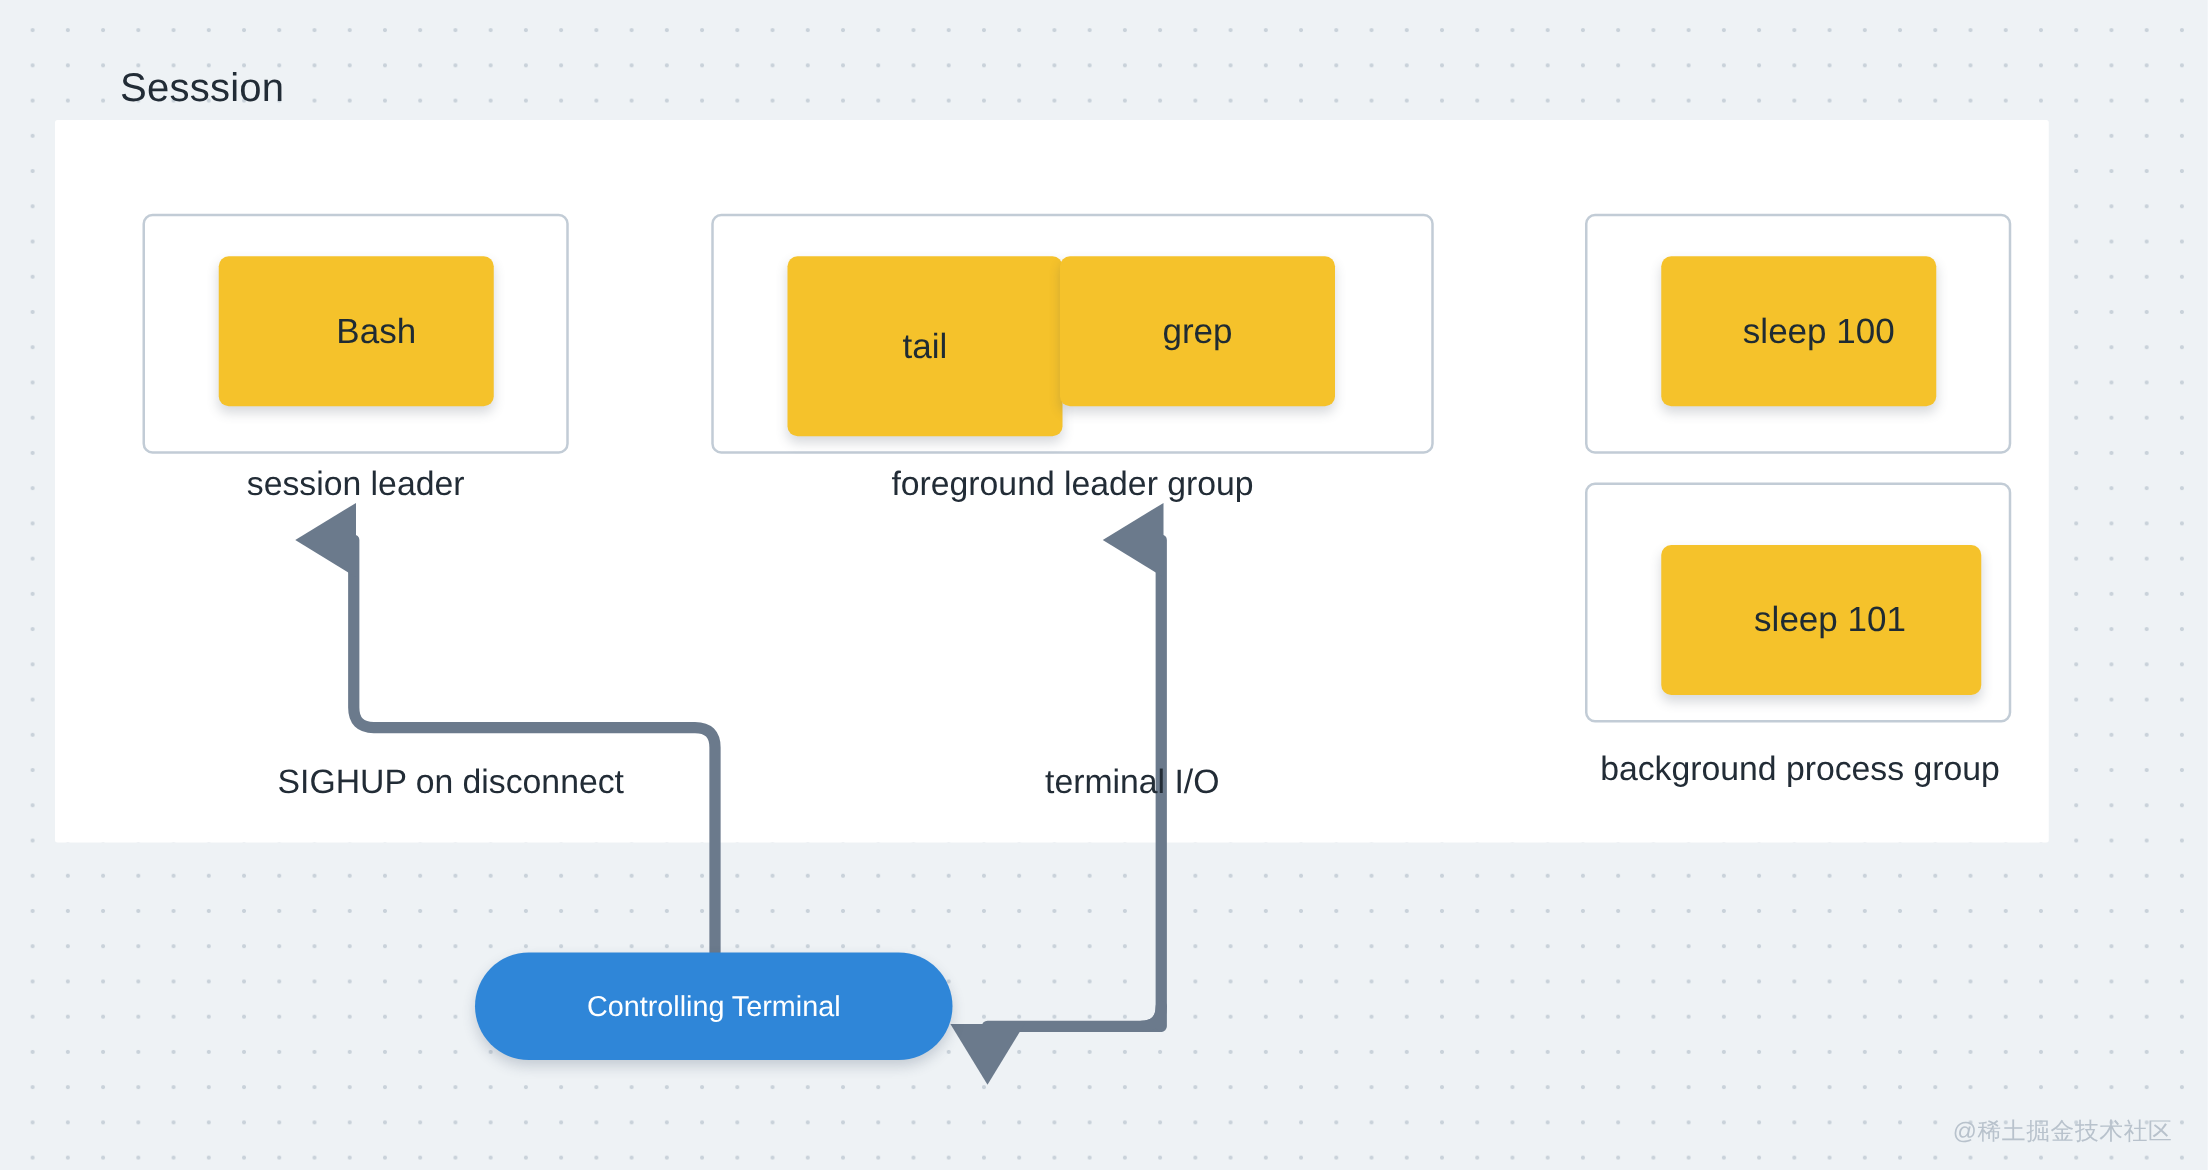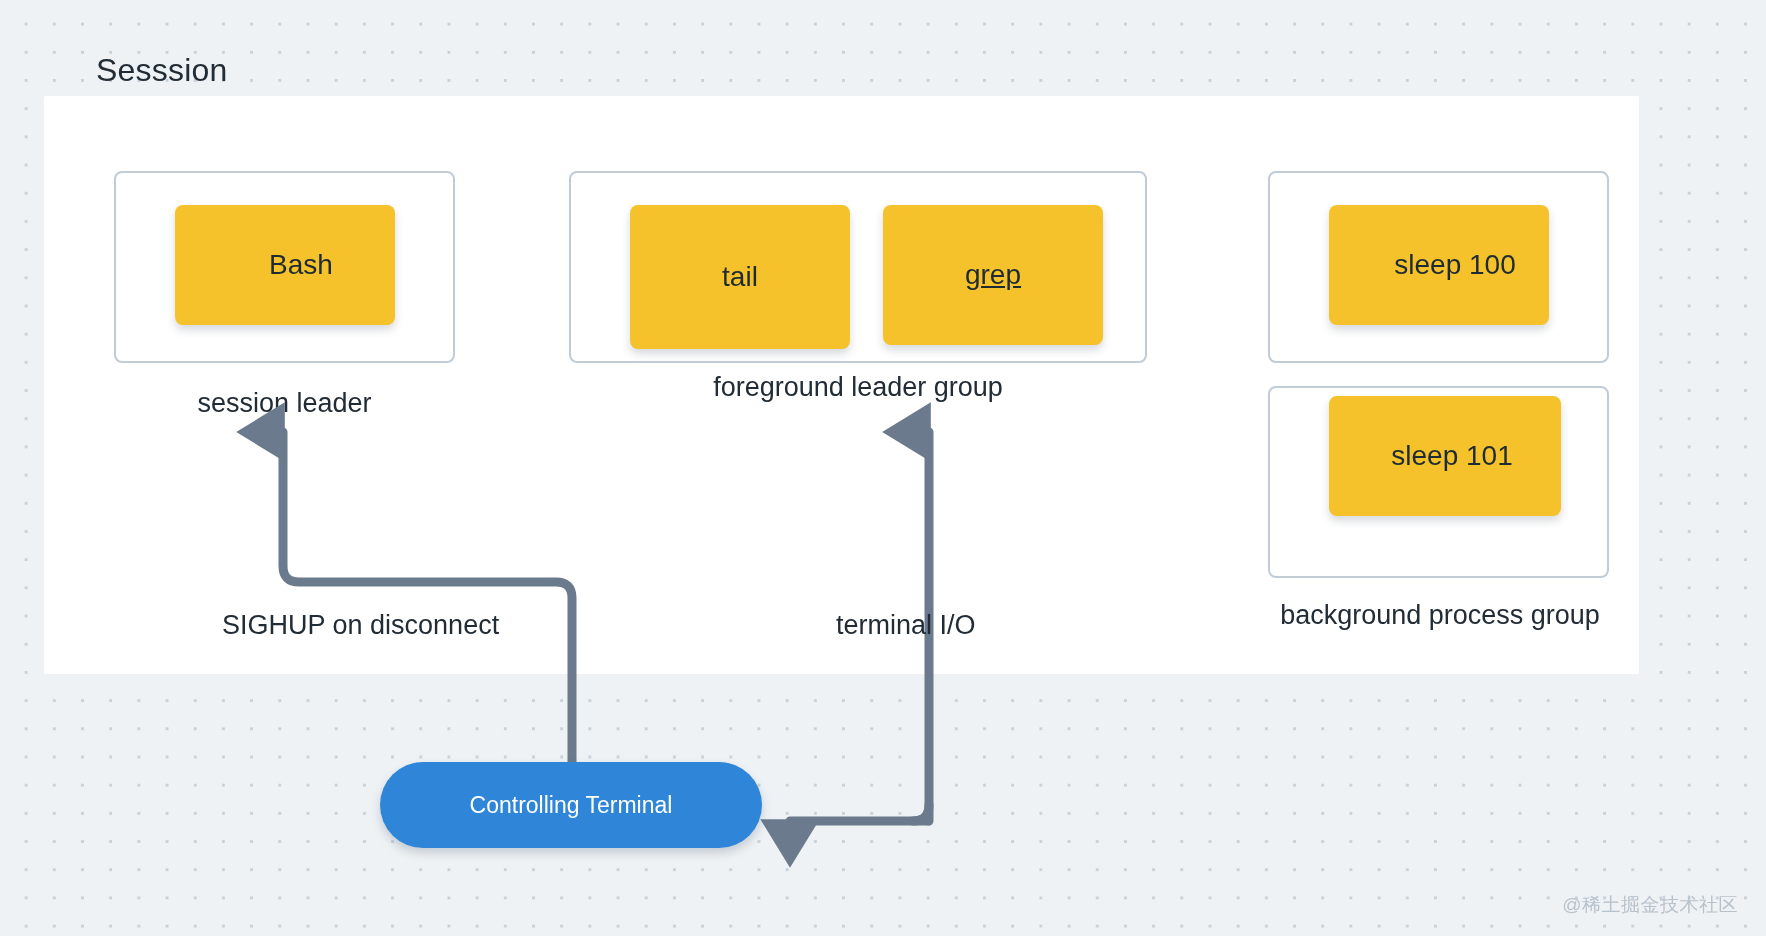--- a/index.html
+++ b/index.html
@@ -69,33 +69,33 @@
     color: #1f2b33;
     font-size: 28px;
     display: flex;
     align-items: center;
     justify-content: center;
     box-sizing: border-box;
     white-space: nowrap;
   }
   #proc-bash      { left: 175px;  top: 205px; width: 220px; height: 120px; padding-left: 32px; }
   #proc-tail      { left: 630px;  top: 205px; width: 220px; height: 144px; }
-  #proc-grep      { left: 883px;  top: 205px; width: 220px; height: 140px; text-decoration: underline; }
+  #proc-grep      { left: 848px;  top: 205px; width: 220px; height: 120px; }
   #proc-sleep-100 { left: 1329px; top: 205px; width: 220px; height: 120px; padding-left: 32px; }
-  #proc-sleep-101 { left: 1329px; top: 396px; width: 232px; height: 120px; padding-left: 14px; }
+  #proc-sleep-101 { left: 1329px; top: 436px; width: 256px; height: 120px; padding-left: 14px; }
 
   
   .caption {
     position: absolute;
     font-size: 27px;
     color: #222c36;
     text-align: center;
     white-space: nowrap;
   }
-  #caption-session-leader { left: 114px;  top: 388px; width: 341px; }
+  #caption-session-leader { left: 114px;  top: 372px; width: 341px; }
   #caption-foreground     { left: 569px;  top: 372px; width: 578px; }
   #caption-background     { left: 1190px; top: 600px; width: 500px; }
 
   
   .edge-label {
     position: absolute;
     font-size: 27px;
     color: #222c36;
     white-space: nowrap;
   }

